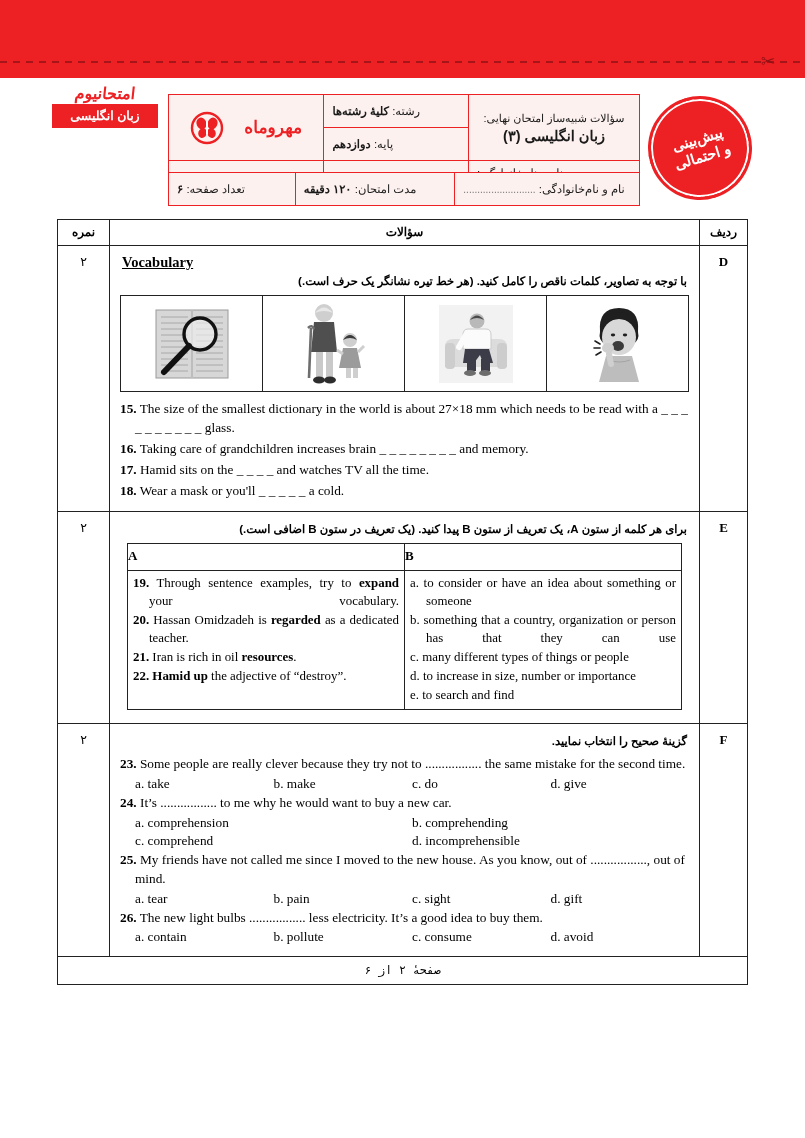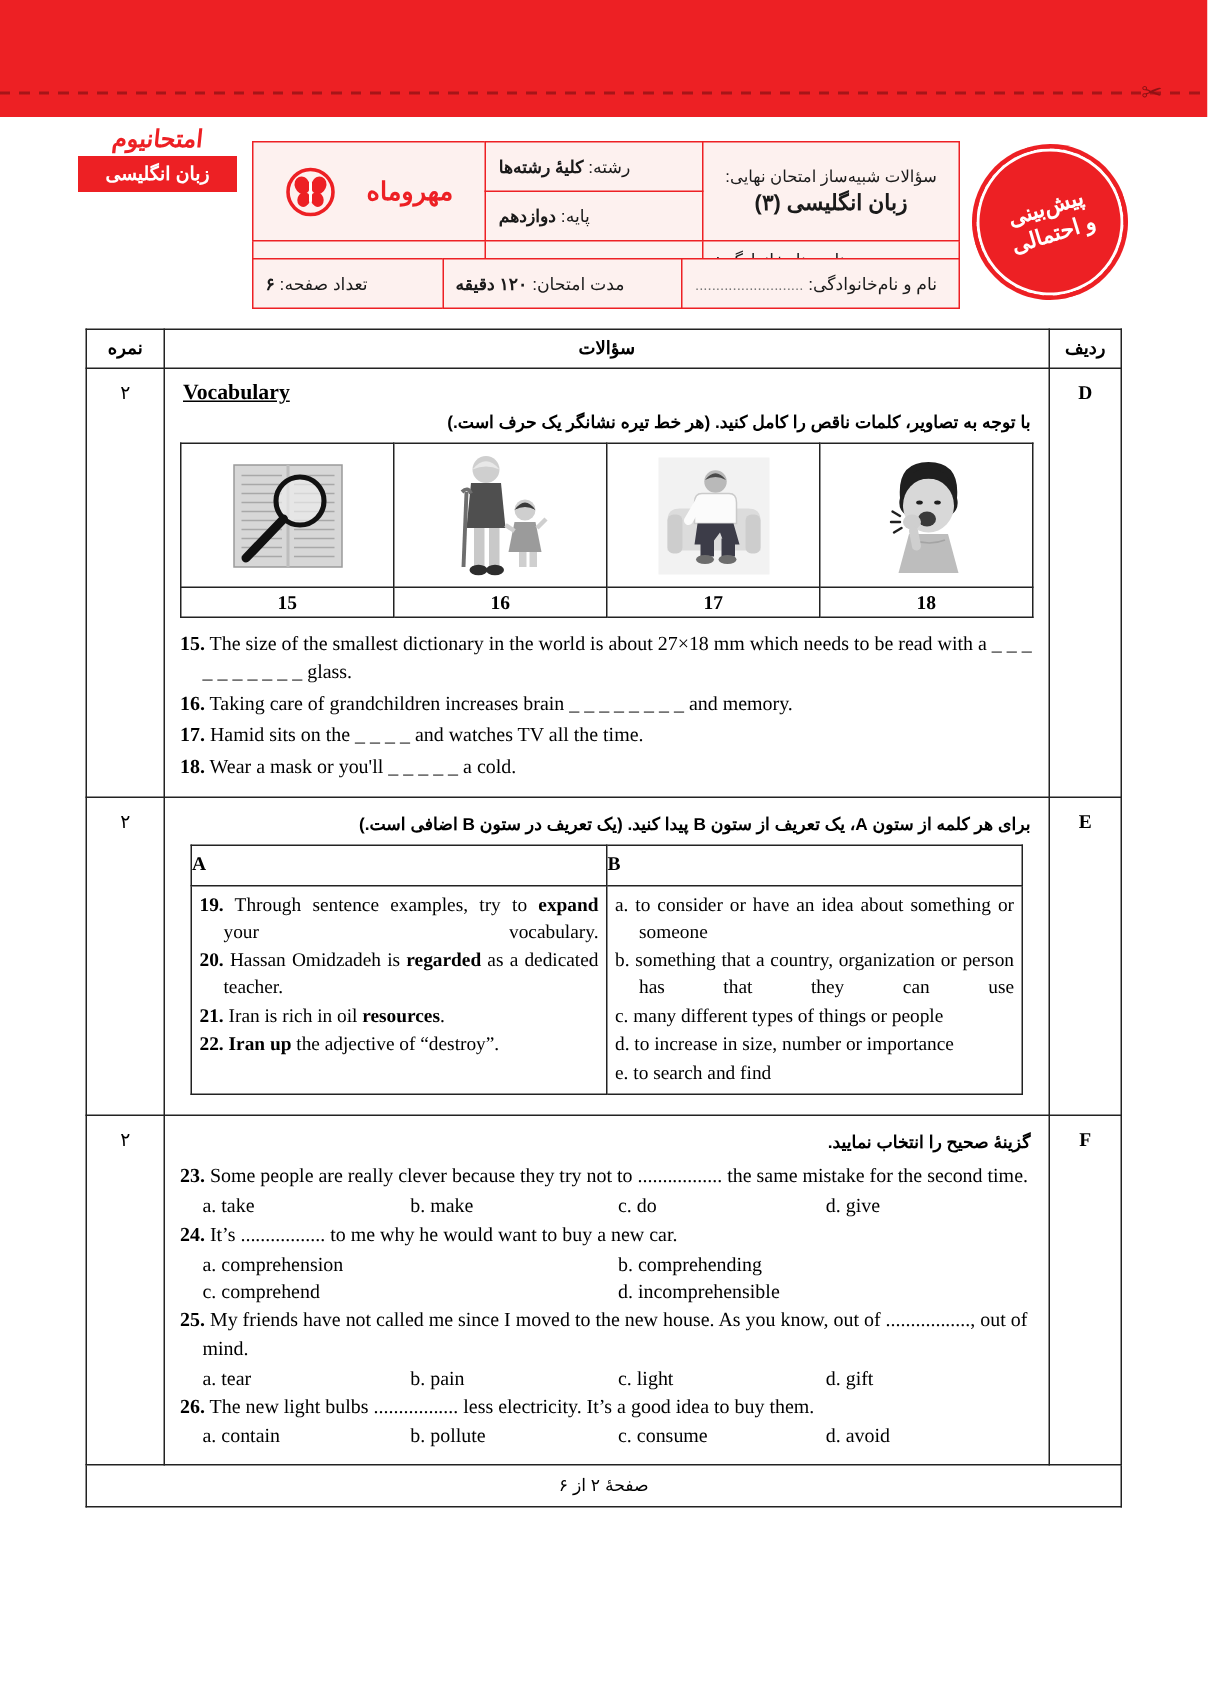--- a/index.html
+++ b/index.html
@@ -291,21 +291,21 @@
     font-size: 13.3px;
     margin: 1px 0 2px 0;
     padding-left: 15px;
   }
   .opts.four > span { width: 25%; }
   .opts.two > span  { width: 50%; }
 
   
   .footer-cell {
     text-align: center;
-    font-family: Liberation Sans, sans-serif;
+    font-family: Liberation Mono, monospace;
     font-size: 11.5px;
     direction: rtl;
     padding: 6px 0 7px !important;
     vertical-align: middle !important;
     margin-top: 40px;
   }
 
   .page-number {
     position: absolute;
     top: 1136px; left: 0;
@@ -503,26 +503,20 @@
               <ellipse cx="28" cy="46" rx="6" ry="5" fill="#cfcfcf"></ellipse>
               <line x1="29" y1="52" x2="31" y2="62" stroke="#cfcfcf" stroke-width="6" stroke-linecap="round"></line>
               <g stroke="#1f1f1f" stroke-width="1.6" stroke-linecap="round">
                 <line x1="20" y1="42" x2="15" y2="39"></line>
                 <line x1="20" y1="46" x2="14" y2="46"></line>
                 <line x1="21" y1="50" x2="16" y2="53"></line>
               </g>
             </svg>
           </td>
         </tr>
-        <tr>
-          <td class="pic-num">15</td>
-          <td class="pic-num">16</td>
-          <td class="pic-num">17</td>
-          <td class="pic-num">18</td>
-        </tr>
       </tbody>
           </table>
 
       <div class="q">
         <b>15.</b>
         <span>The size of the smallest dictionary in the world is about 27×18 mm which needs to be read with a _ _ _ _ _ _ _ _ _ _ glass.</span>
       </div>
       <div class="q">
         <b>16.</b>
         <span>Taking care of grandchildren increases brain _ _ _ _ _ _ _ _ and memory.</span>
@@ -560,21 +554,21 @@
               <li>
                 <b>20.</b>
                 <span>Hassan Omidzadeh is </span><b>regarded</b><span> as a dedicated teacher.</span>
               </li>
               <li class="nojust">
                 <b>21.</b>
                 <span>Iran is rich in oil </span><b>resources</b><span>.</span>
               </li>
               <li class="nojust">
                 <b>22.</b>
-                <b>Iran up</b><span> the adjective of “destroy”.</span>
+                <b>Hamid up</b><span> the adjective of “destroy”.</span>
               </li>
             </ul>
           </td>
           <td class="colB">
             <ul class="mlist">
               <li>
                 <span>a.</span>
                 <span>to consider or have an idea about something or someone</span>
               </li>
               <li>
@@ -631,21 +625,21 @@
         <span>d. incomprehensible</span>
       </div>
 
       <div class="q">
         <b>25.</b>
         <span>My friends have not called me since I moved to the new house. As you know, out of ................., out of mind.</span>
       </div>
       <div class="opts four">
         <span>a. tear</span>
         <span>b. pain</span>
-        <span>c. light</span>
+        <span>c. sight</span>
         <span>d. gift</span>
       </div>
 
       <div class="q">
         <b>26.</b>
         <span>The new light bulbs ................. less electricity. It’s a good idea to buy them.</span>
       </div>
       <div class="opts four">
         <span>a. contain</span>
         <span>b. pollute</span>

